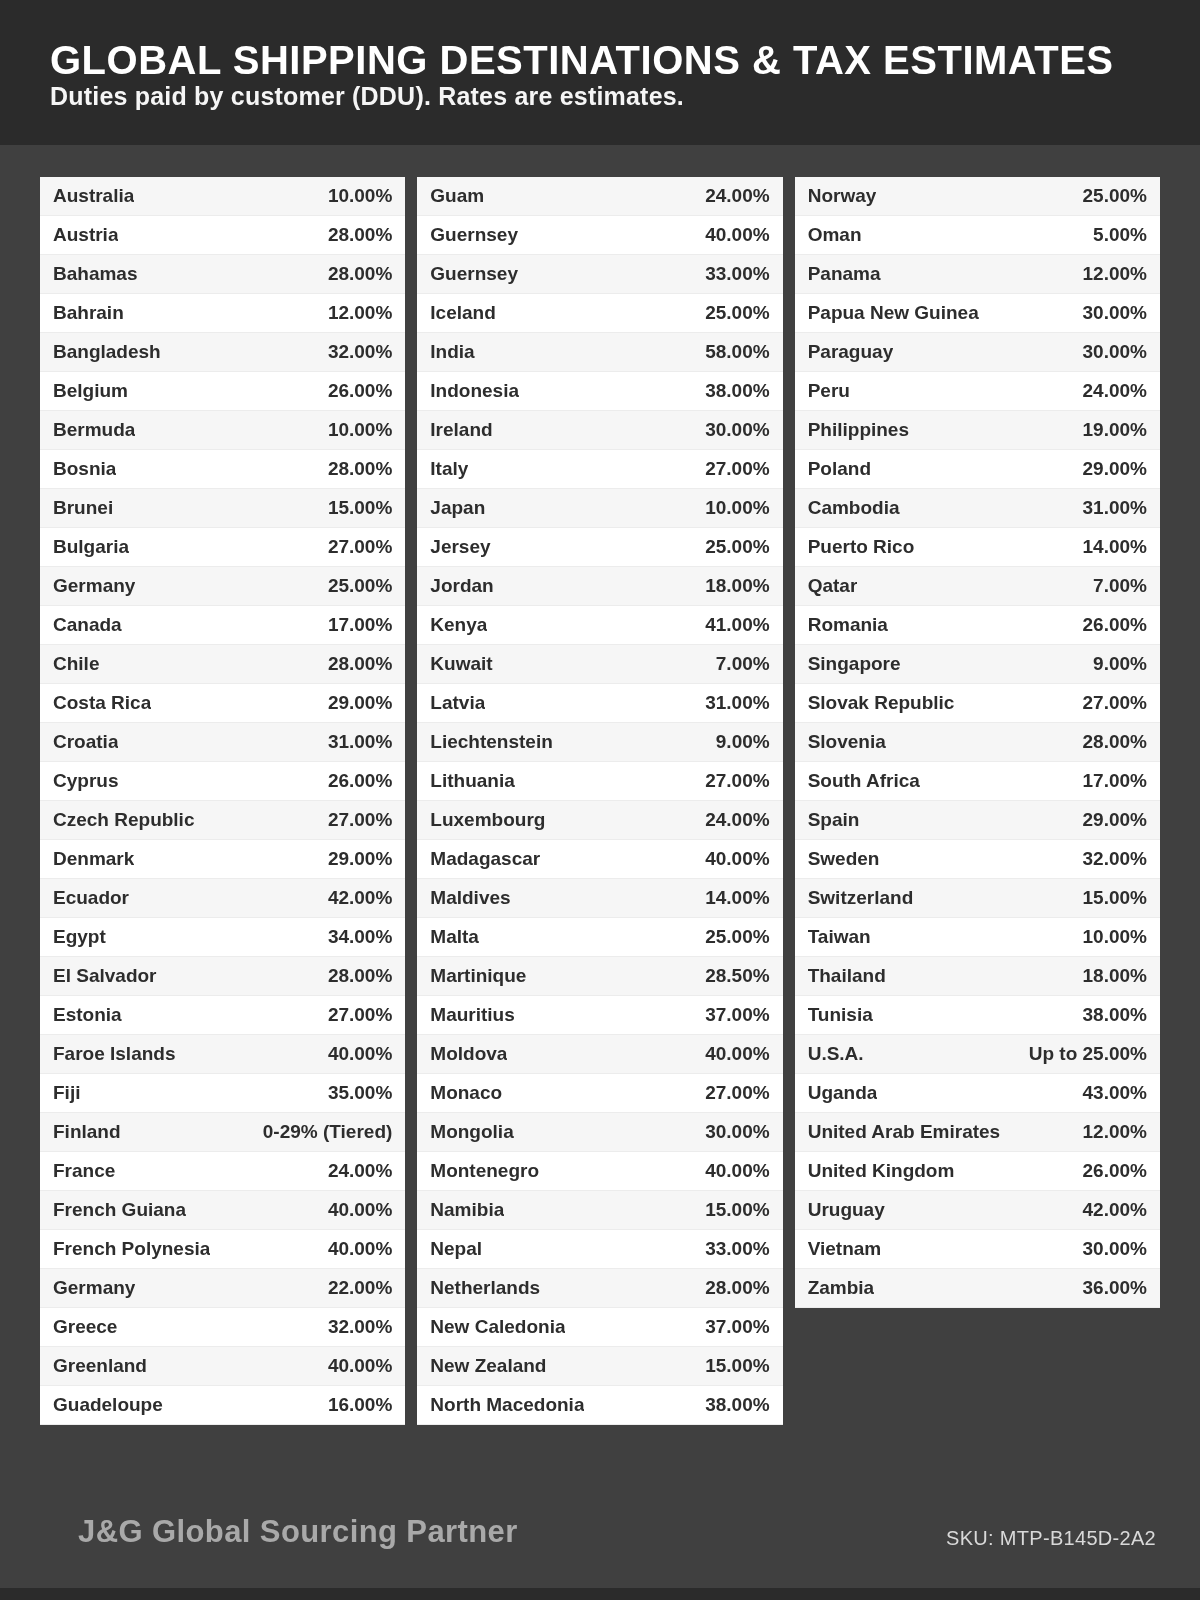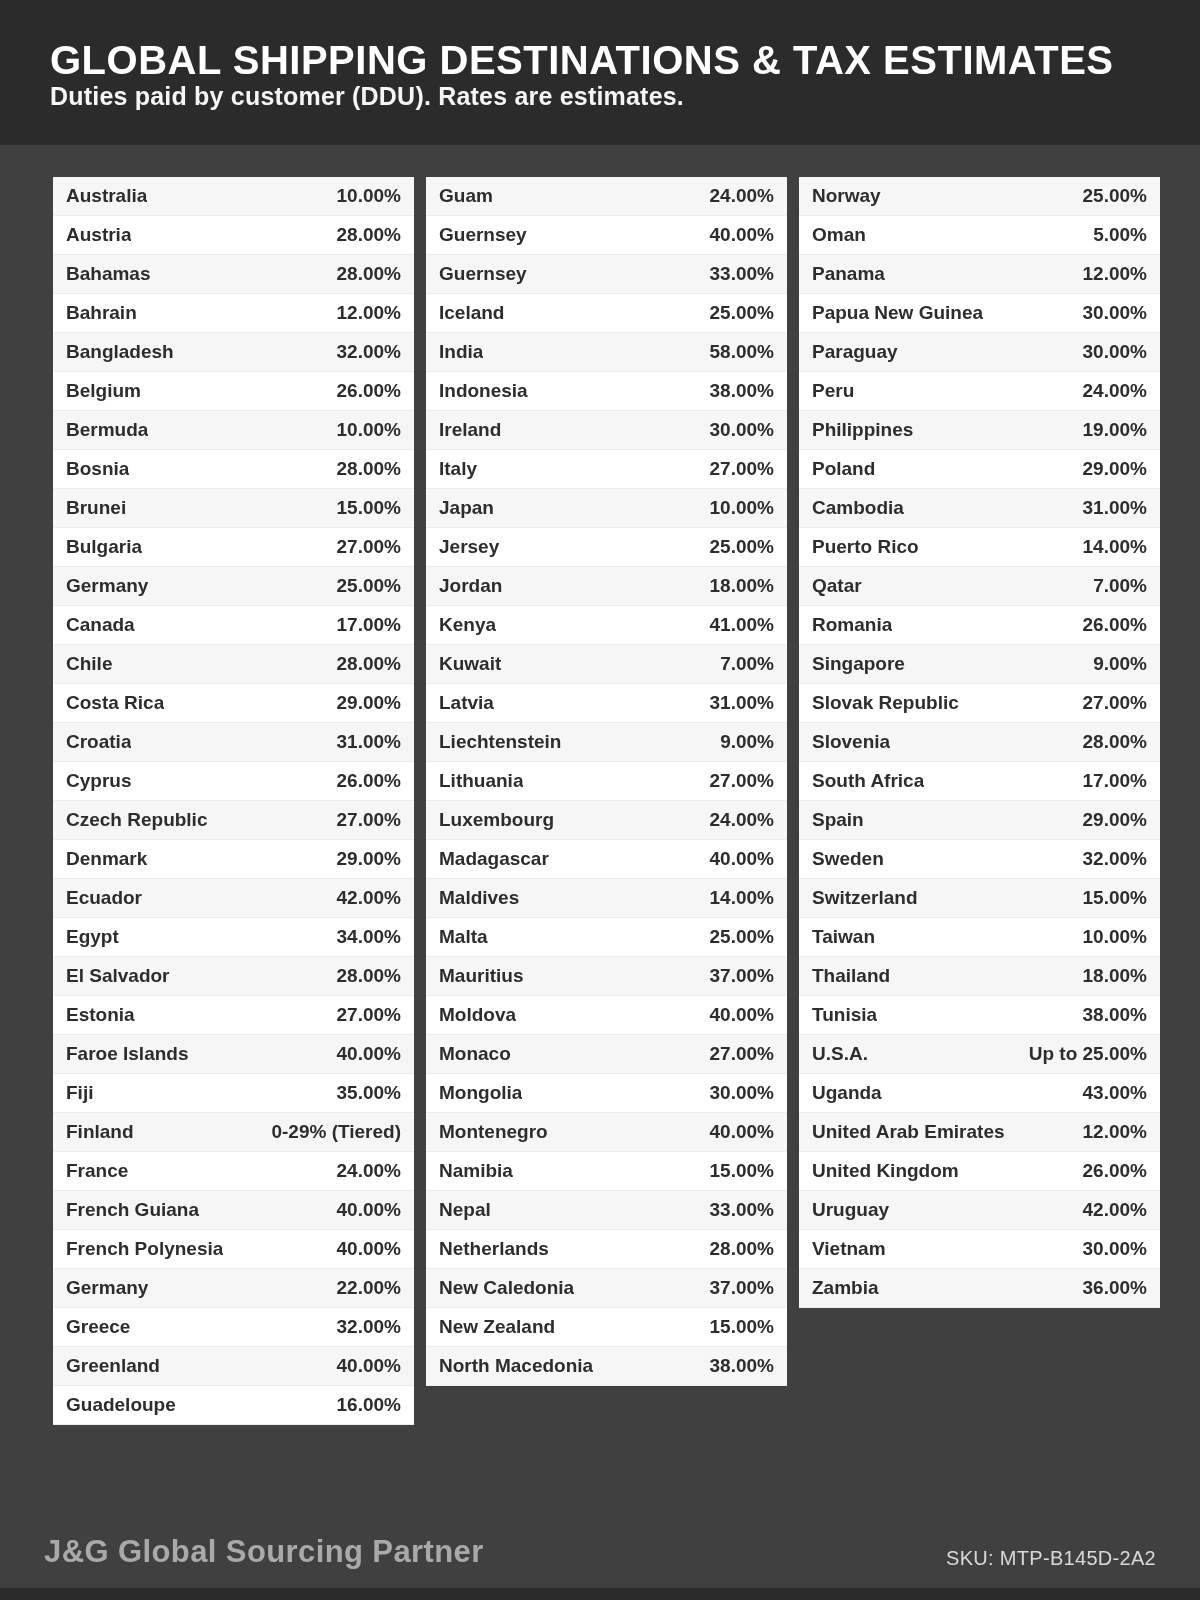--- a/index.html
+++ b/index.html
@@ -31,21 +31,20 @@
     font-weight: 700;
     color: #f5f5f5;
     letter-spacing: 0.2px;
   }
   .content {
     flex: 1 1 auto;
     padding: 32px 40px 0 40px;
     display: flex;
     gap: 12px;
     align-items: flex-start;
-    margin-left: 13px;
   }
   .col { flex: 1 1 0; min-width: 0; }
   .row {
     display: flex;
     justify-content: space-between;
     align-items: center;
     height: 39px;
     padding: 0 13px;
     border-bottom: 1px solid #ececec;
     background: #ffffff;
@@ -63,21 +62,22 @@
     font-weight: 700;
     color: #2d2d2d;
     white-space: nowrap;
     padding-left: 8px;
   }
   .footer {
     flex: 0 0 auto;
     display: flex;
     justify-content: space-between;
     align-items: flex-end;
-    padding: 0 44px 18px 44px;
+    padding: 0 44px 38px 44px;
+    margin-left: 34px;
   }
   .footer .brand {
     font-size: 31px;
     font-weight: 800;
     color: #a9a9a9;
     letter-spacing: 0.4px;
   }
   .footer .sku {
     font-size: 20px;
     font-weight: 400;
@@ -306,20 +306,24 @@
         </div>
         <div class="row">
           <span class="country">Maldives</span>
           <span class="rate">14.00%</span>
         </div>
         <div class="row">
           <span class="country">Malta</span>
           <span class="rate">25.00%</span>
         </div>
         <div class="row">
+          <span class="country">Martinique</span>
+          <span class="rate">28.50%</span>
+        </div>
+        <div class="row">
           <span class="country">Mauritius</span>
           <span class="rate">37.00%</span>
         </div>
         <div class="row">
           <span class="country">Moldova</span>
           <span class="rate">40.00%</span>
         </div>
         <div class="row">
           <span class="country">Monaco</span>
           <span class="rate">27.00%</span>

